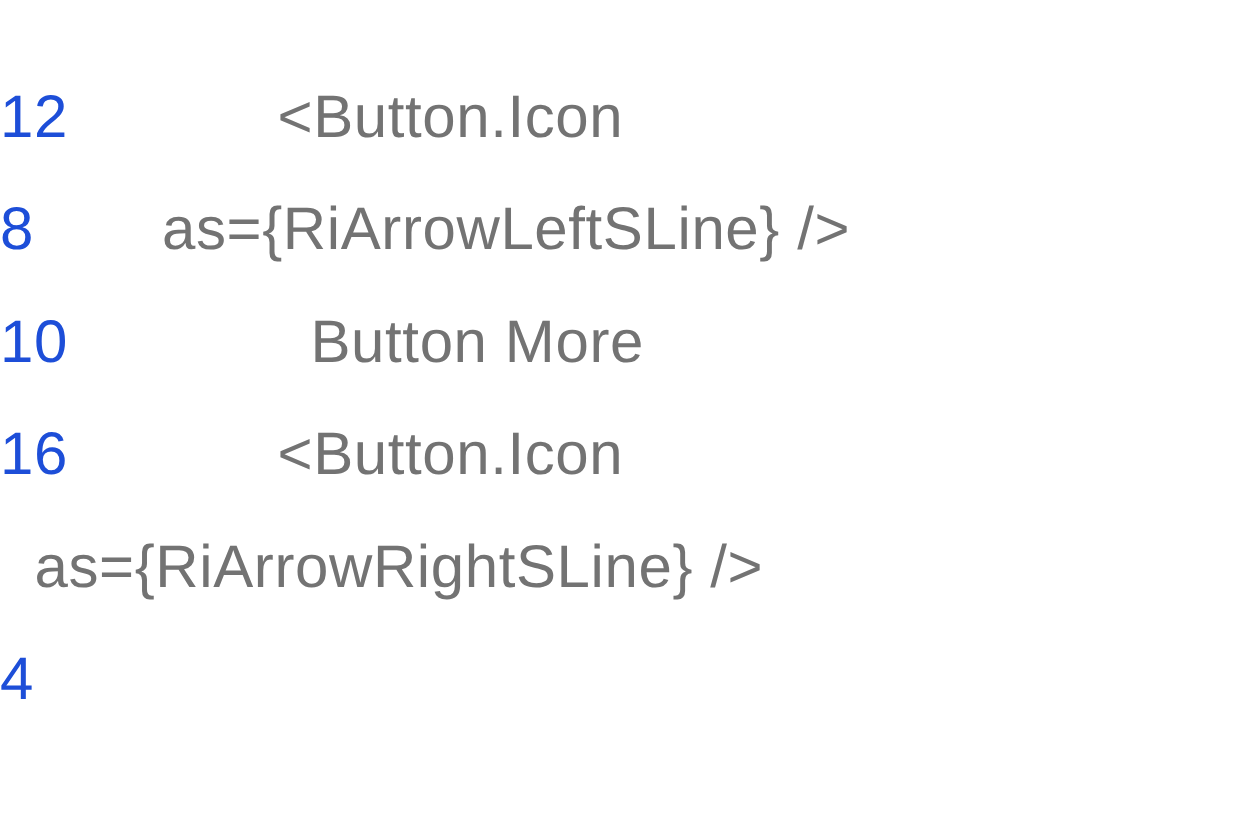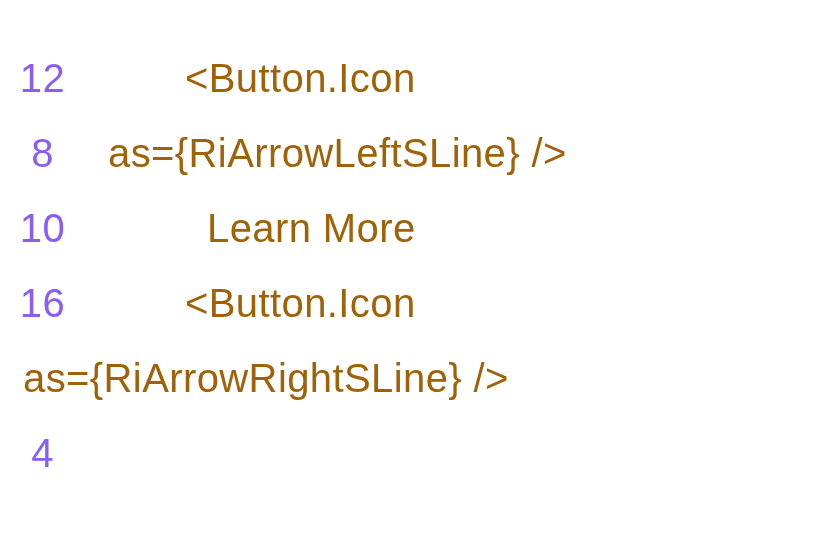--- a/index.html
+++ b/index.html
@@ -19,48 +19,48 @@
   .code-line {
     display: flex;
     align-items: center;
     height: 75px;
     font-size: 40px;
     letter-spacing: 0.4px;
     line-height: 1;
   }
   .line-number {
     flex: 0 0 85px;
-    text-align: center;
-    color: #8b5cf6;
+    text-align: left;
+    color: #1d4ed8;
     user-select: none;
   }
   .code-text {
     margin-left: 23px;
-    color: #a16207;
+    color: #737373;
     white-space: pre;
   }
 </style>
 </head>
 <body>
 
 <div class="code-block">
 
   <div class="code-line">
     <span class="line-number">12</span>
     <span class="code-text" style="padding-left:77px">&lt;Button.Icon</span>
   </div>
 
   <div class="code-line">
     <span class="line-number">8</span>
     <span class="code-text" style="padding-left:0px">as={RiArrowLeftSLine} /&gt;</span>
   </div>
 
   <div class="code-line">
     <span class="line-number">10</span>
-    <span class="code-text" style="padding-left:99px">Learn More</span>
+    <span class="code-text" style="padding-left:99px">Button More</span>
   </div>
 
   <div class="code-line">
     <span class="line-number">16</span>
     <span class="code-text" style="padding-left:77px">&lt;Button.Icon</span>
   </div>
 
   <div class="code-line">
     <span class="code-text" style="padding-left:0px">as={RiArrowRightSLine} /&gt;</span>
   </div>

